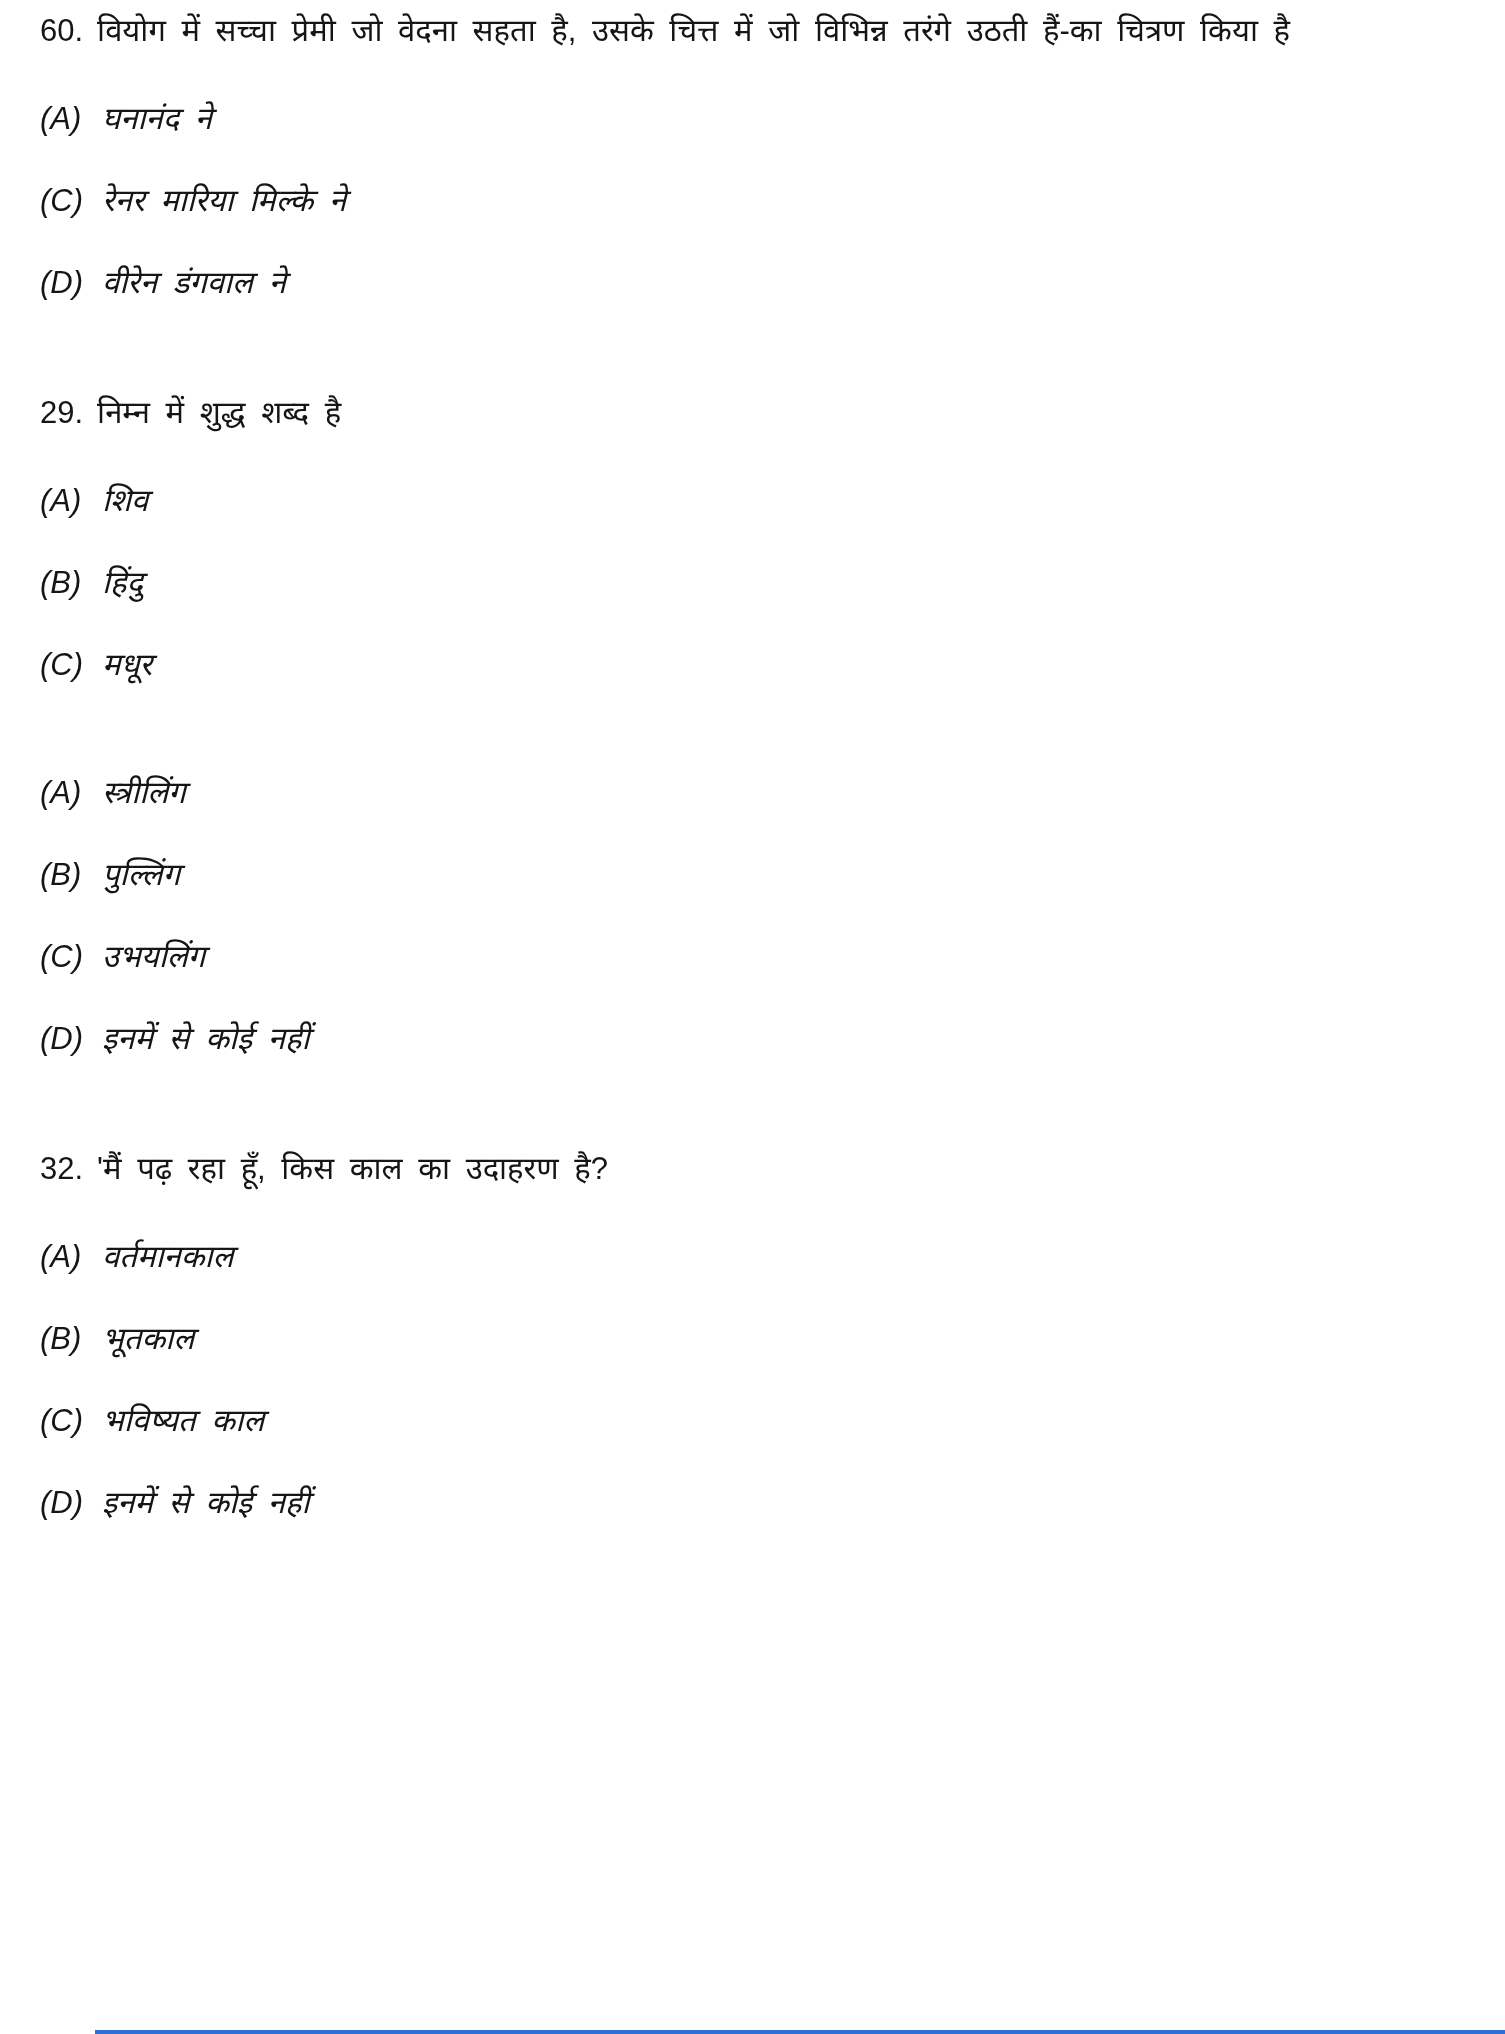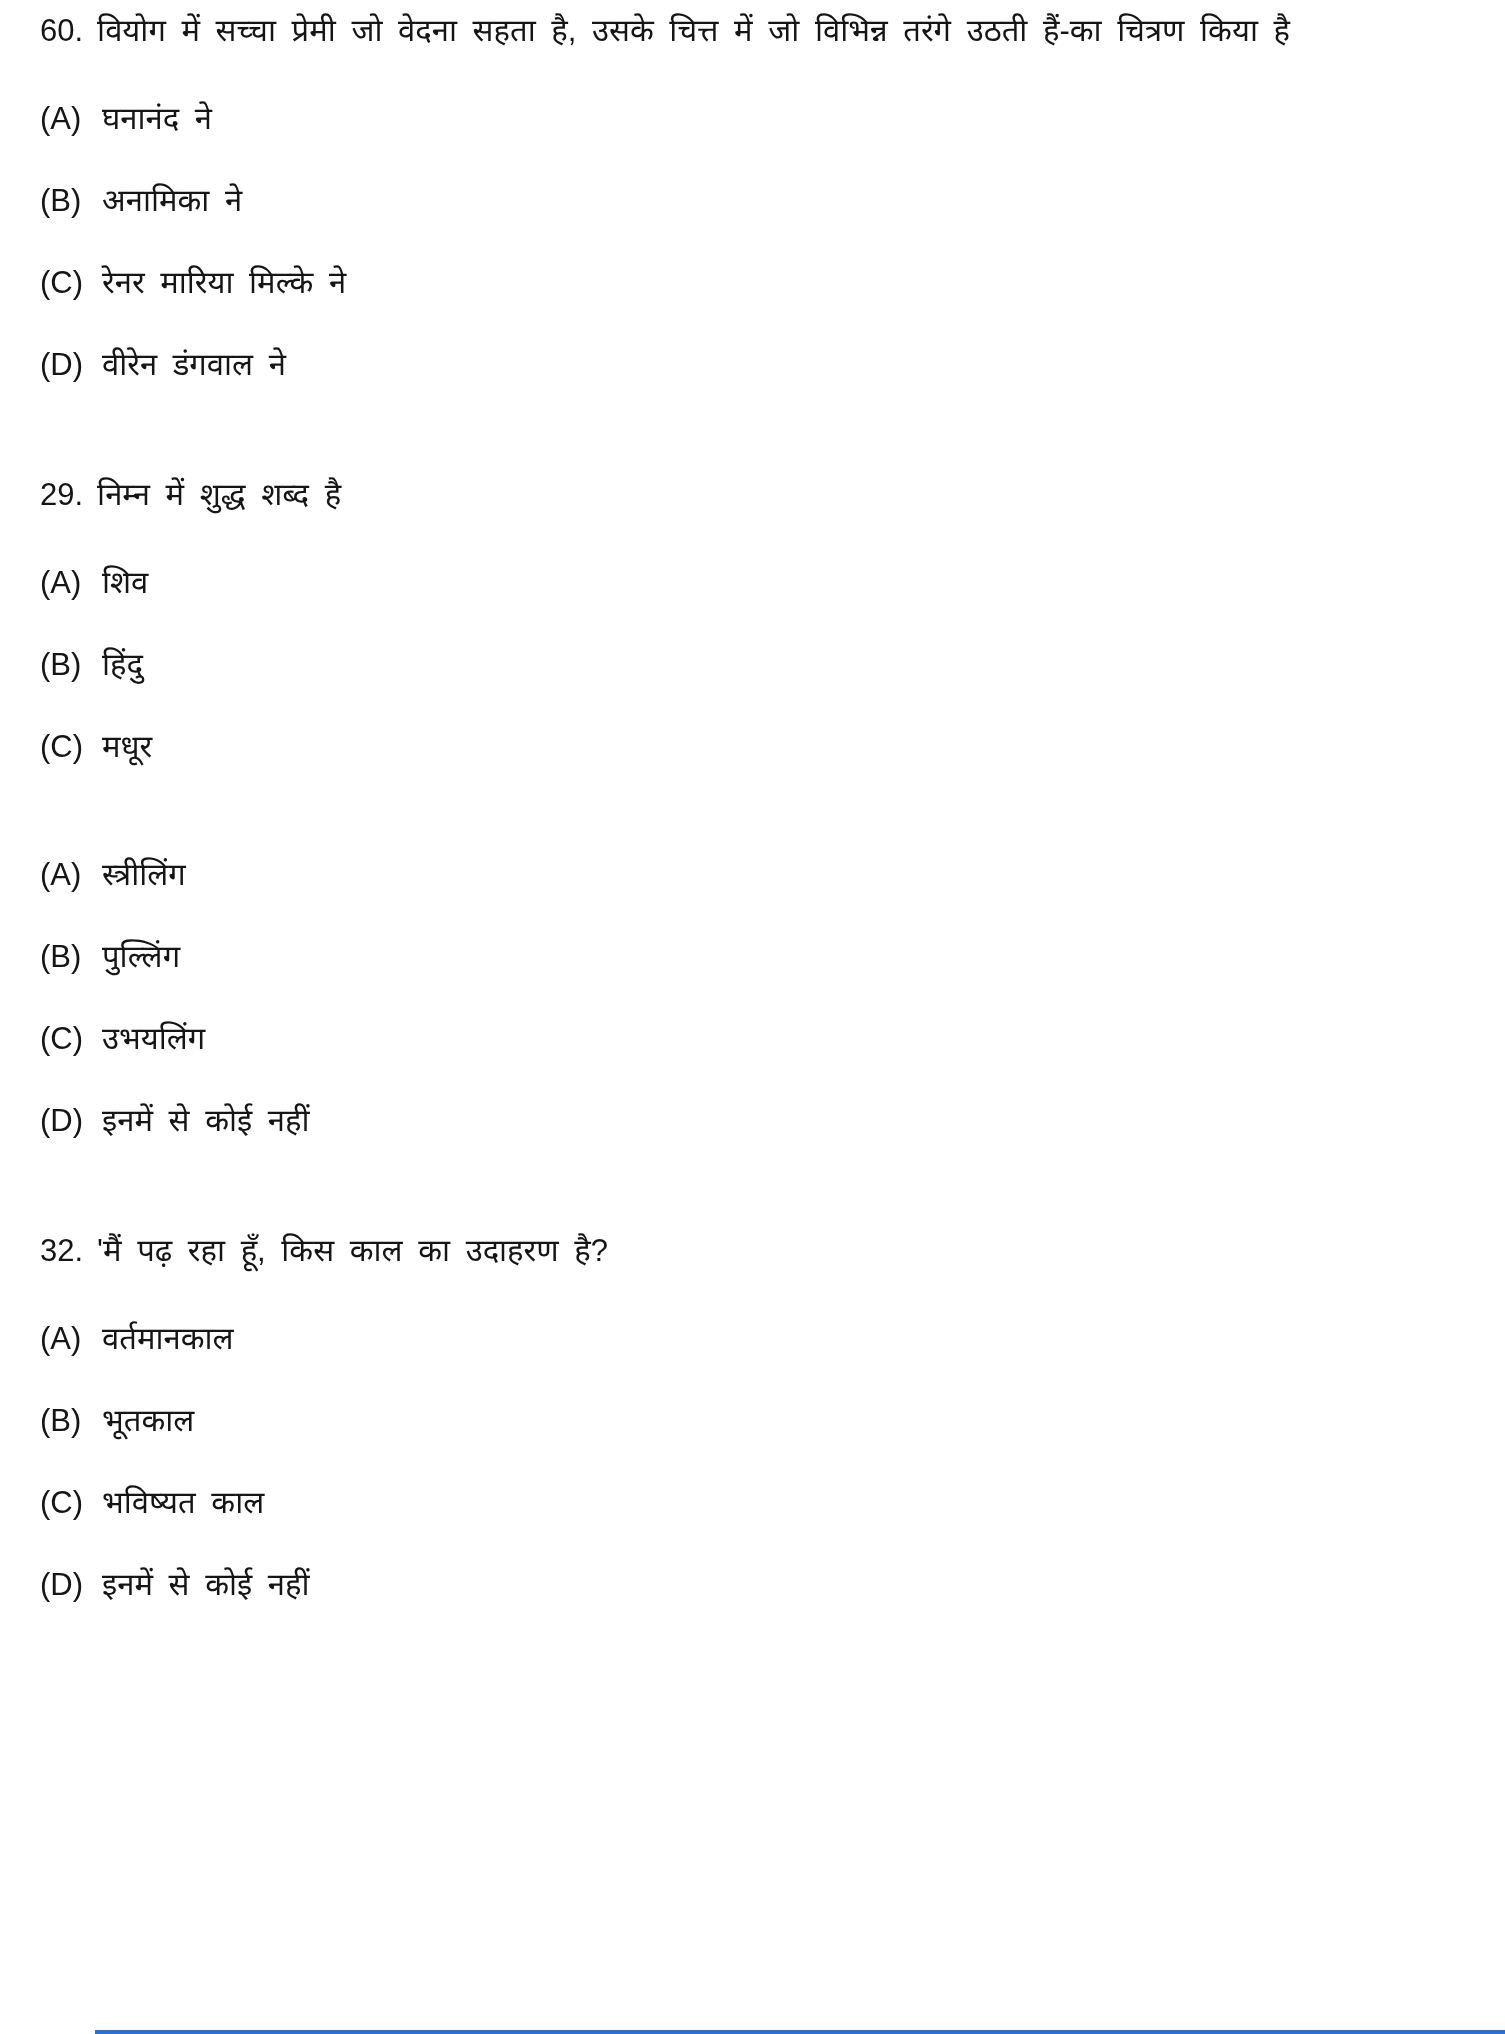--- a/index.html
+++ b/index.html
@@ -33,20 +33,21 @@
   }
   .q-number {
     margin-right: 14px;
   }
   .option {
     font-size: 31px;
     line-height: 46px;
     word-spacing: 7px;
     margin: 0 0 36px 0;
     white-space: nowrap;
+    font-style: italic;
   }
   .opt-label {
     display: inline-block;
     min-width: 56px;
     margin-right: 6px;
   }
   .bottom-line {
     position: absolute;
     left: 95px;
     right: 0;
@@ -56,21 +57,20 @@
   }
 </style>
 </head>
 <body>
 
 <div class="page">
 
   <section class="question">
     <p class="q-header"><span class="q-number">60.</span><span class="q-text">वियोग में सच्चा प्रेमी जो वेदना सहता है, उसके चित्त में जो विभिन्न तरंगे उठती हैं-का चित्रण किया है</span></p>
     <div class="option"><span class="opt-label">(A)</span><span class="opt-text">घनानंद ने</span></div>
-    <div class="option"><span class="opt-label">(B)</span><span class="opt-text">अनामिका ने</span></div>
     <div class="option"><span class="opt-label">(C)</span><span class="opt-text">रेनर मारिया मिल्के ने</span></div>
     <div class="option"><span class="opt-label">(D)</span><span class="opt-text">वीरेन डंगवाल ने</span></div>
   </section>
 
   <section class="question">
     <p class="q-header"><span class="q-number">29.</span><span class="q-text">निम्न में शुद्ध शब्द है</span></p>
     <div class="option"><span class="opt-label">(A)</span><span class="opt-text">शिव</span></div>
     <div class="option"><span class="opt-label">(B)</span><span class="opt-text">हिंदु</span></div>
     <div class="option"><span class="opt-label">(C)</span><span class="opt-text">मधूर</span></div>
   </section>

